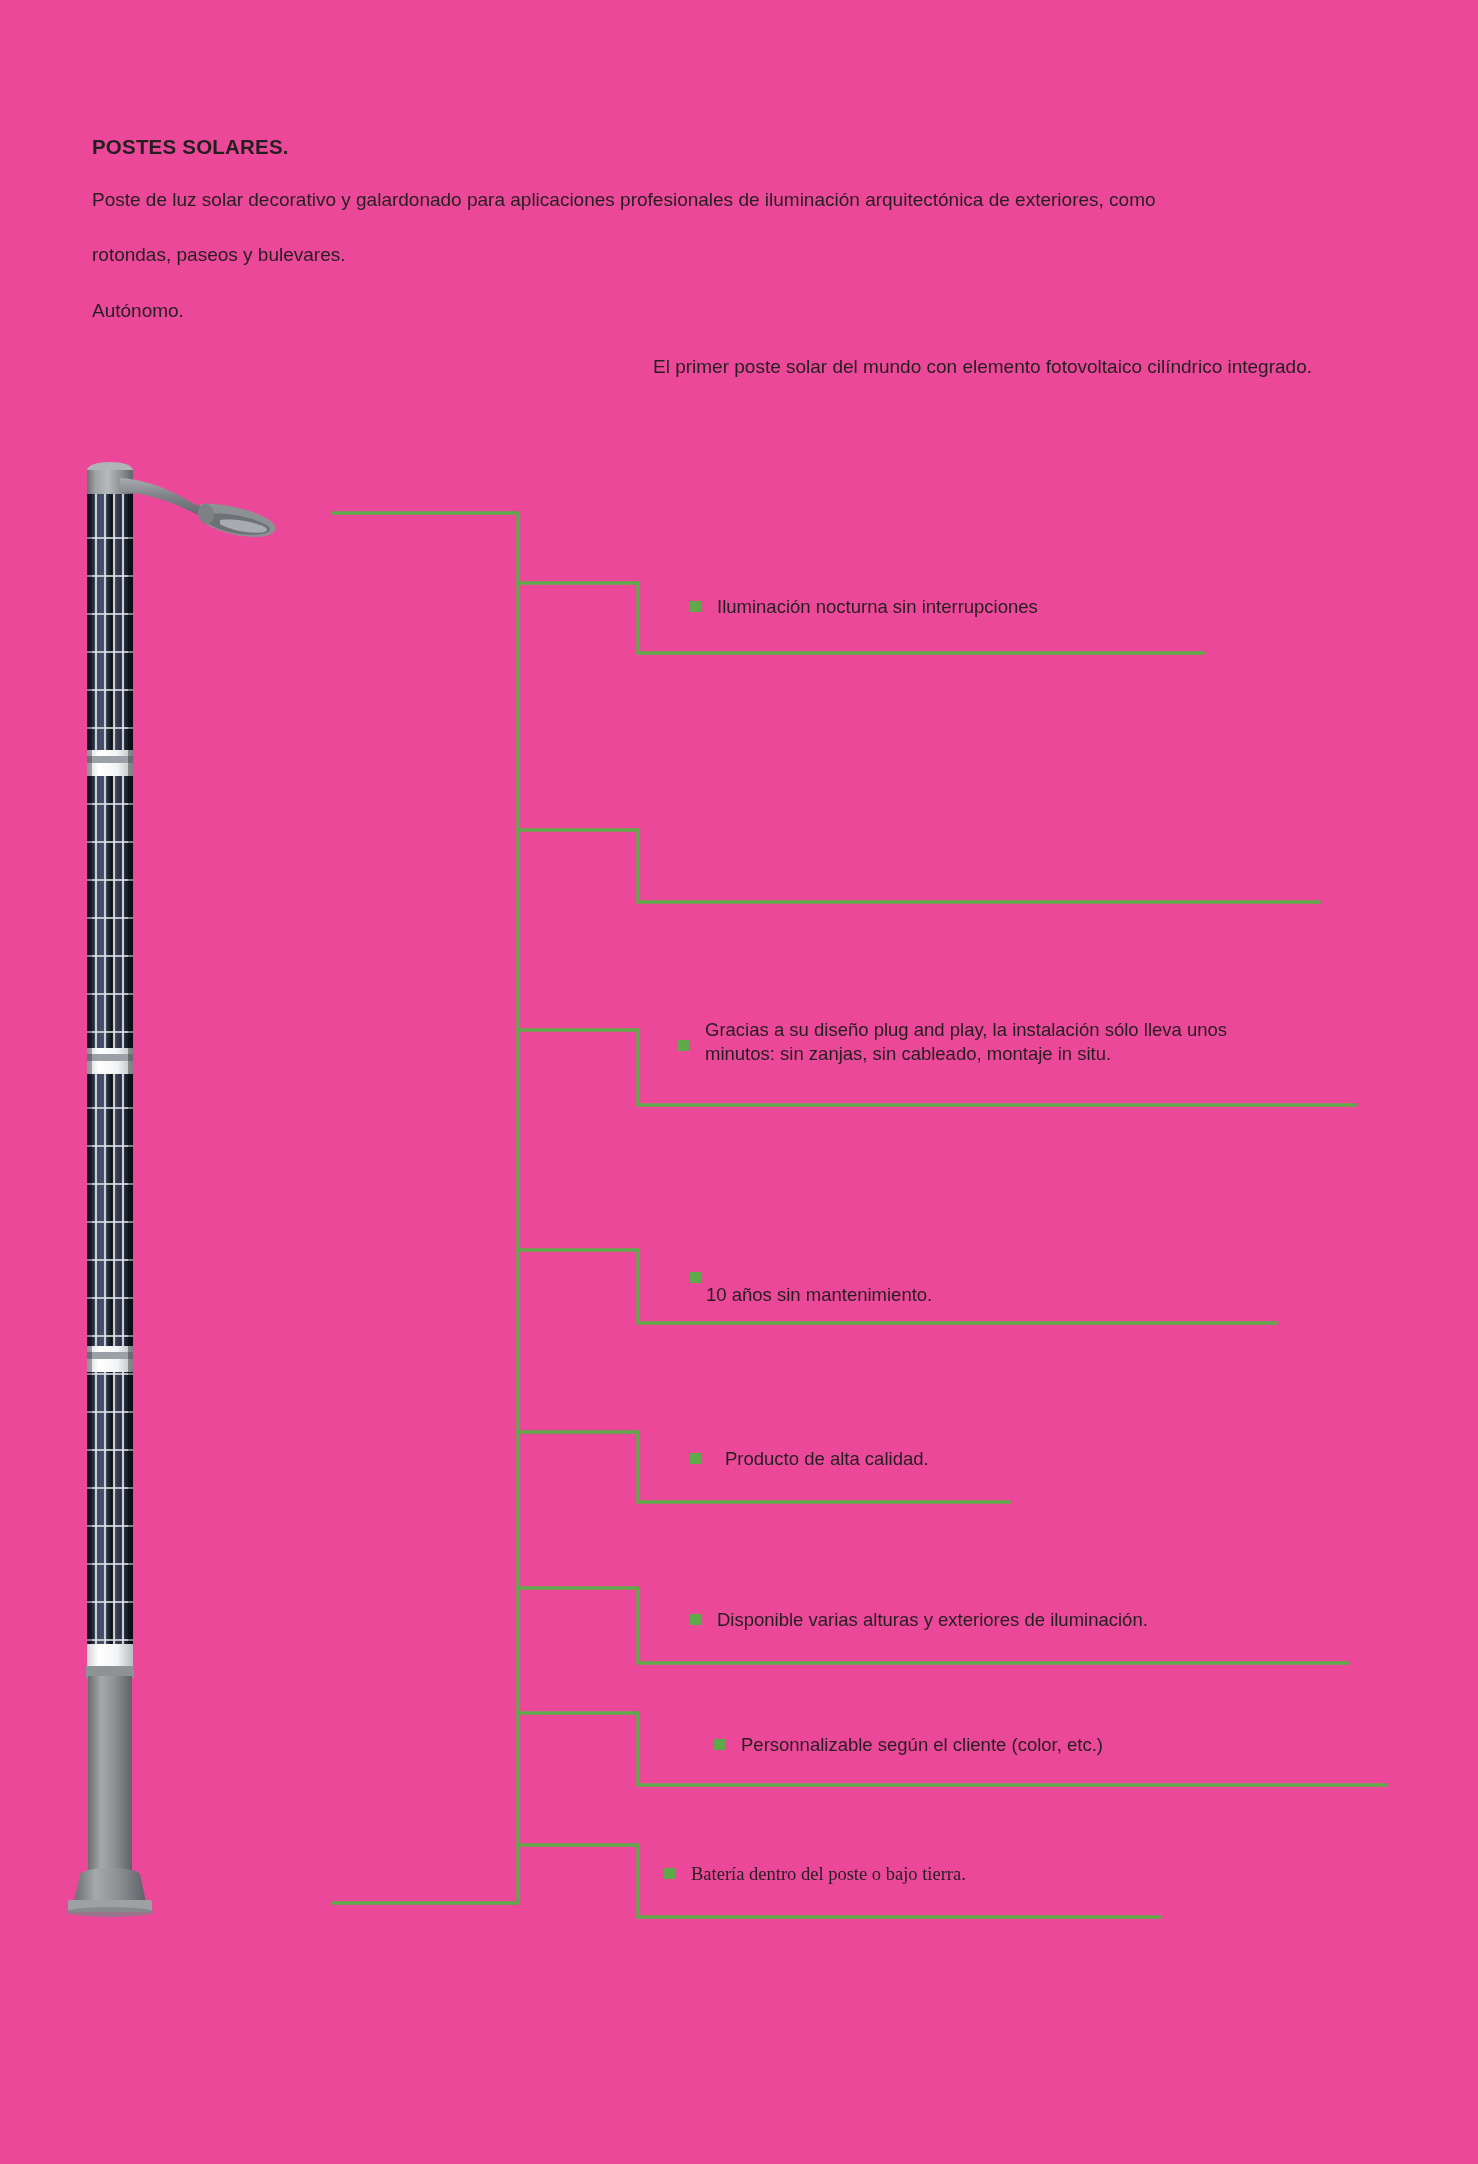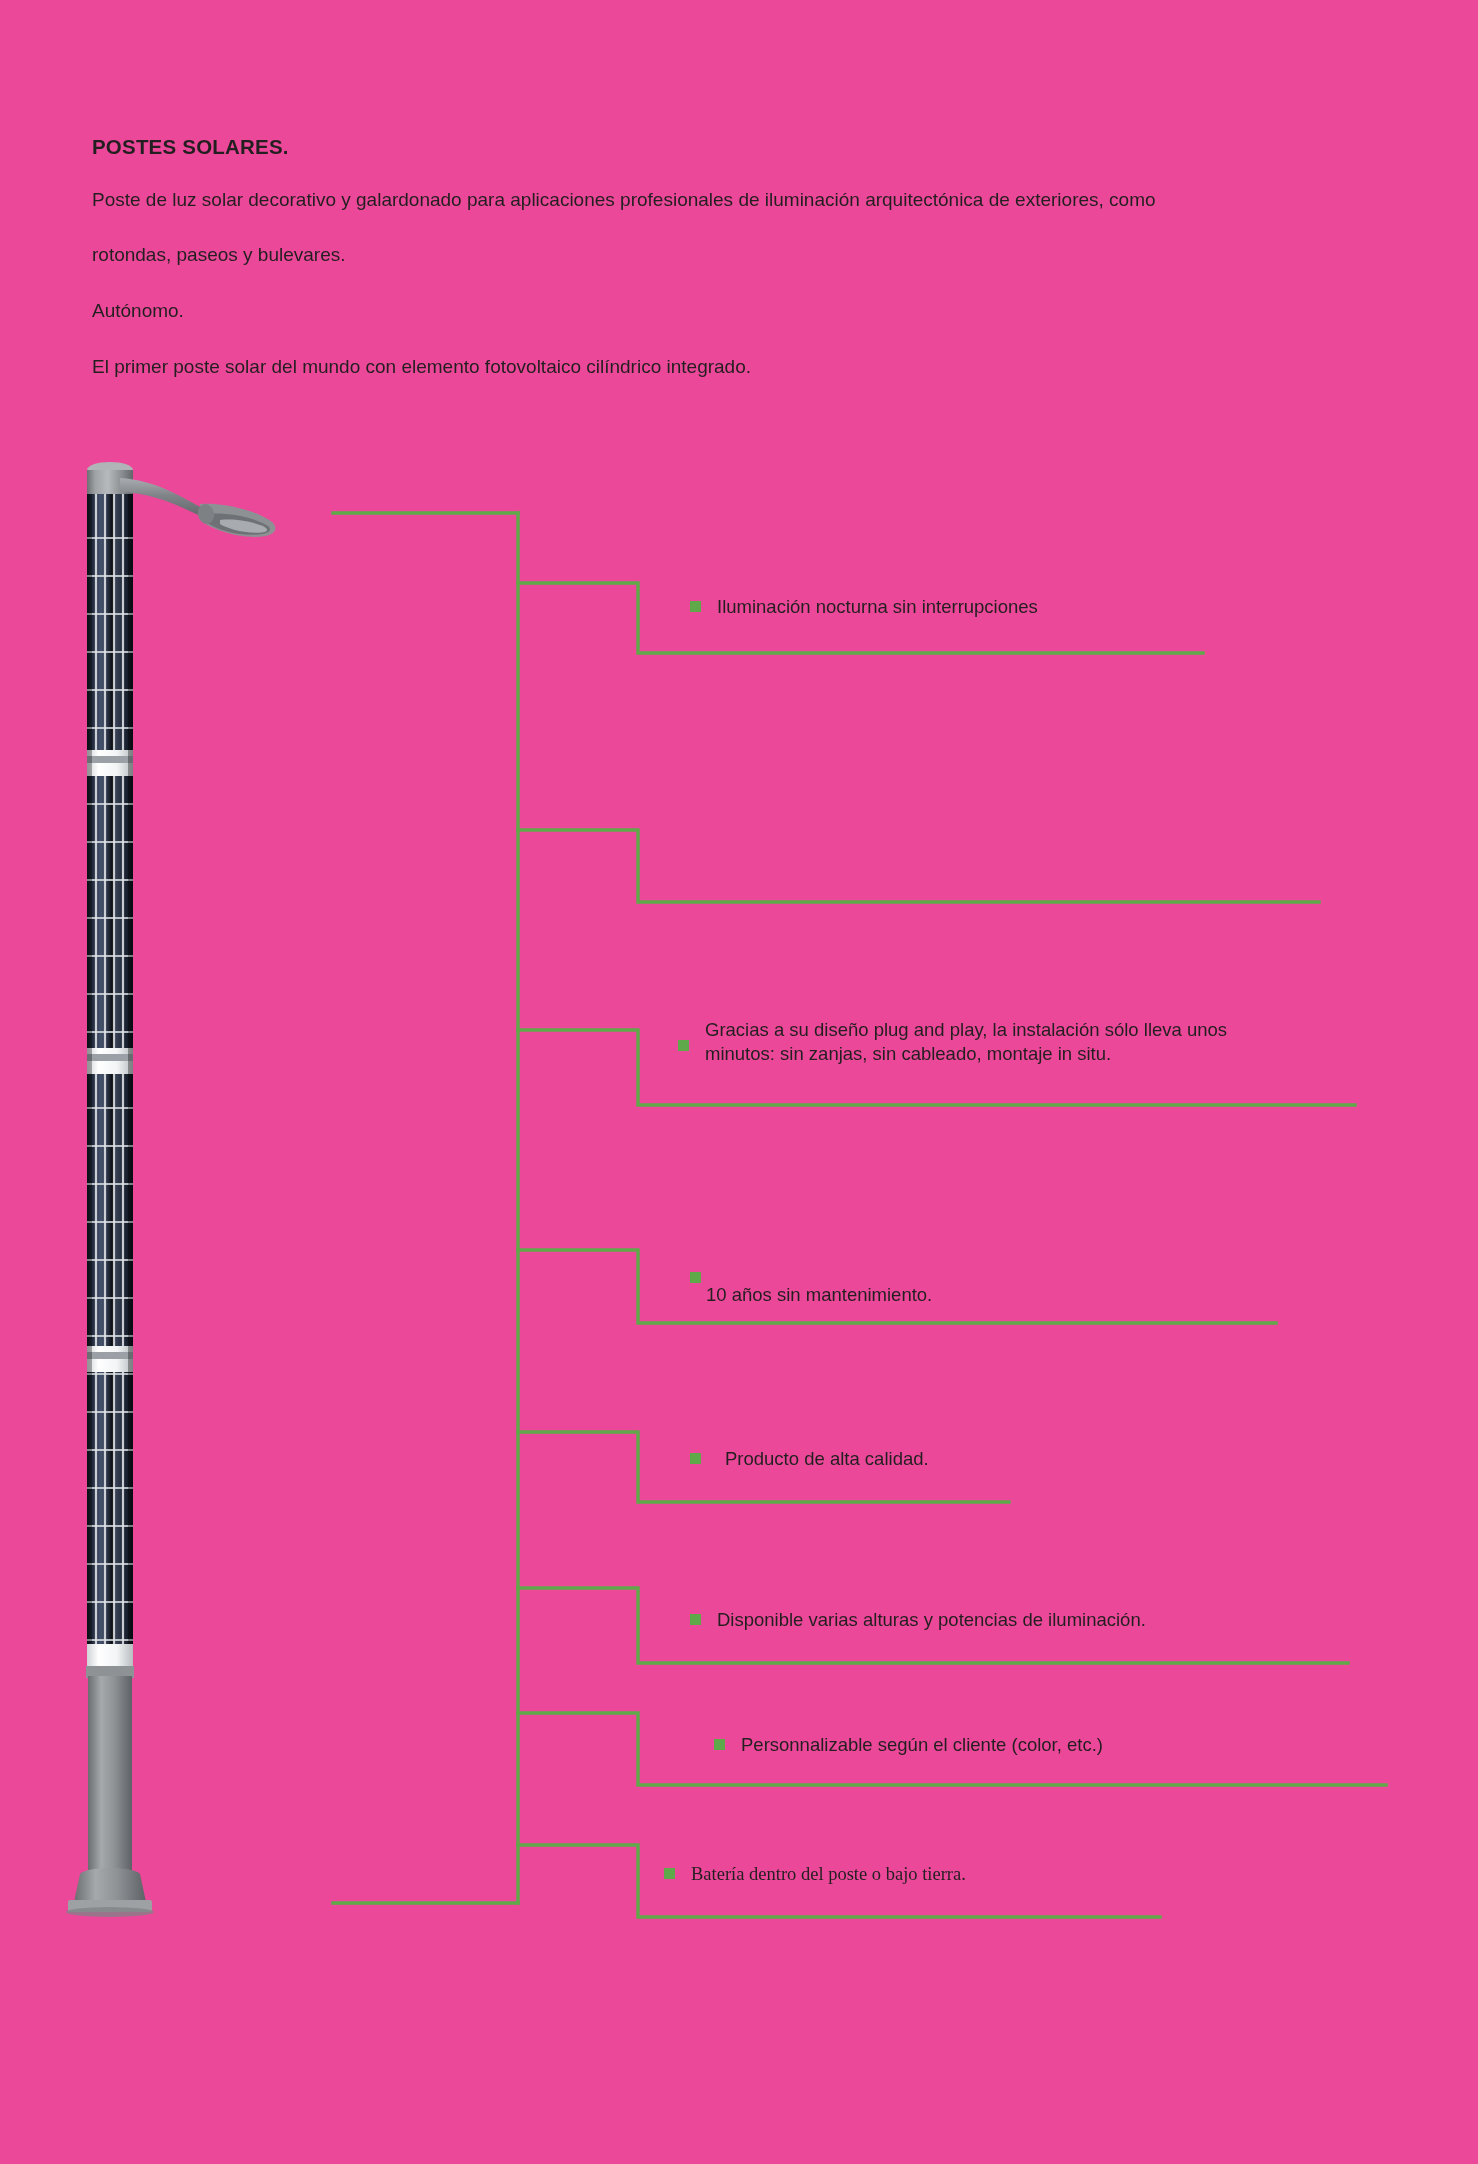--- a/index.html
+++ b/index.html
@@ -34,21 +34,21 @@
     margin: 0 0 30px 0;
     line-height: 1.1;
   }
   .intro-line {
     font-size: 19px;
     line-height: 1.15;
     color: #231f20;
     margin: 0 0 34px 0;
     max-width: 1220px;
   }
-  .intro-line:last-child { margin-bottom: 0; }
+  .intro-line:last-child { margin-bottom: 0; text-align: right; }
 
   
   #lamp-post {
     position: absolute;
     left: 60px;
     top: 452px;
     width: 250px;
     height: 1470px;
   }
 
@@ -265,21 +265,21 @@
     <span class="bullet-text">10 años sin mantenimiento.</span>
   </div>
 
   <div class="bullet-item" style="left:690px; top:1447px;">
     <span class="bullet-marker"></span>
     <span class="bullet-text" style="margin-left:24px;">Producto de alta calidad.</span>
   </div>
 
   <div class="bullet-item" style="left:690px; top:1608px;">
     <span class="bullet-marker"></span>
-    <span class="bullet-text">Disponible varias alturas y potencias de iluminación.</span>
+    <span class="bullet-text">Disponible varias alturas y exteriores de iluminación.</span>
   </div>
 
   <div class="bullet-item" style="left:690px; top:1733px;margin-left:24px;">
     <span class="bullet-marker"></span>
     <span class="bullet-text">Personnalizable según el cliente (color, etc.)</span>
   </div>
 
   <div class="bullet-item" style="left:664px; top:1862px;font-family:Liberation Serif, serif;">
     <span class="bullet-marker"></span>
     <span class="bullet-text">Batería dentro del poste o bajo tierra.</span>

